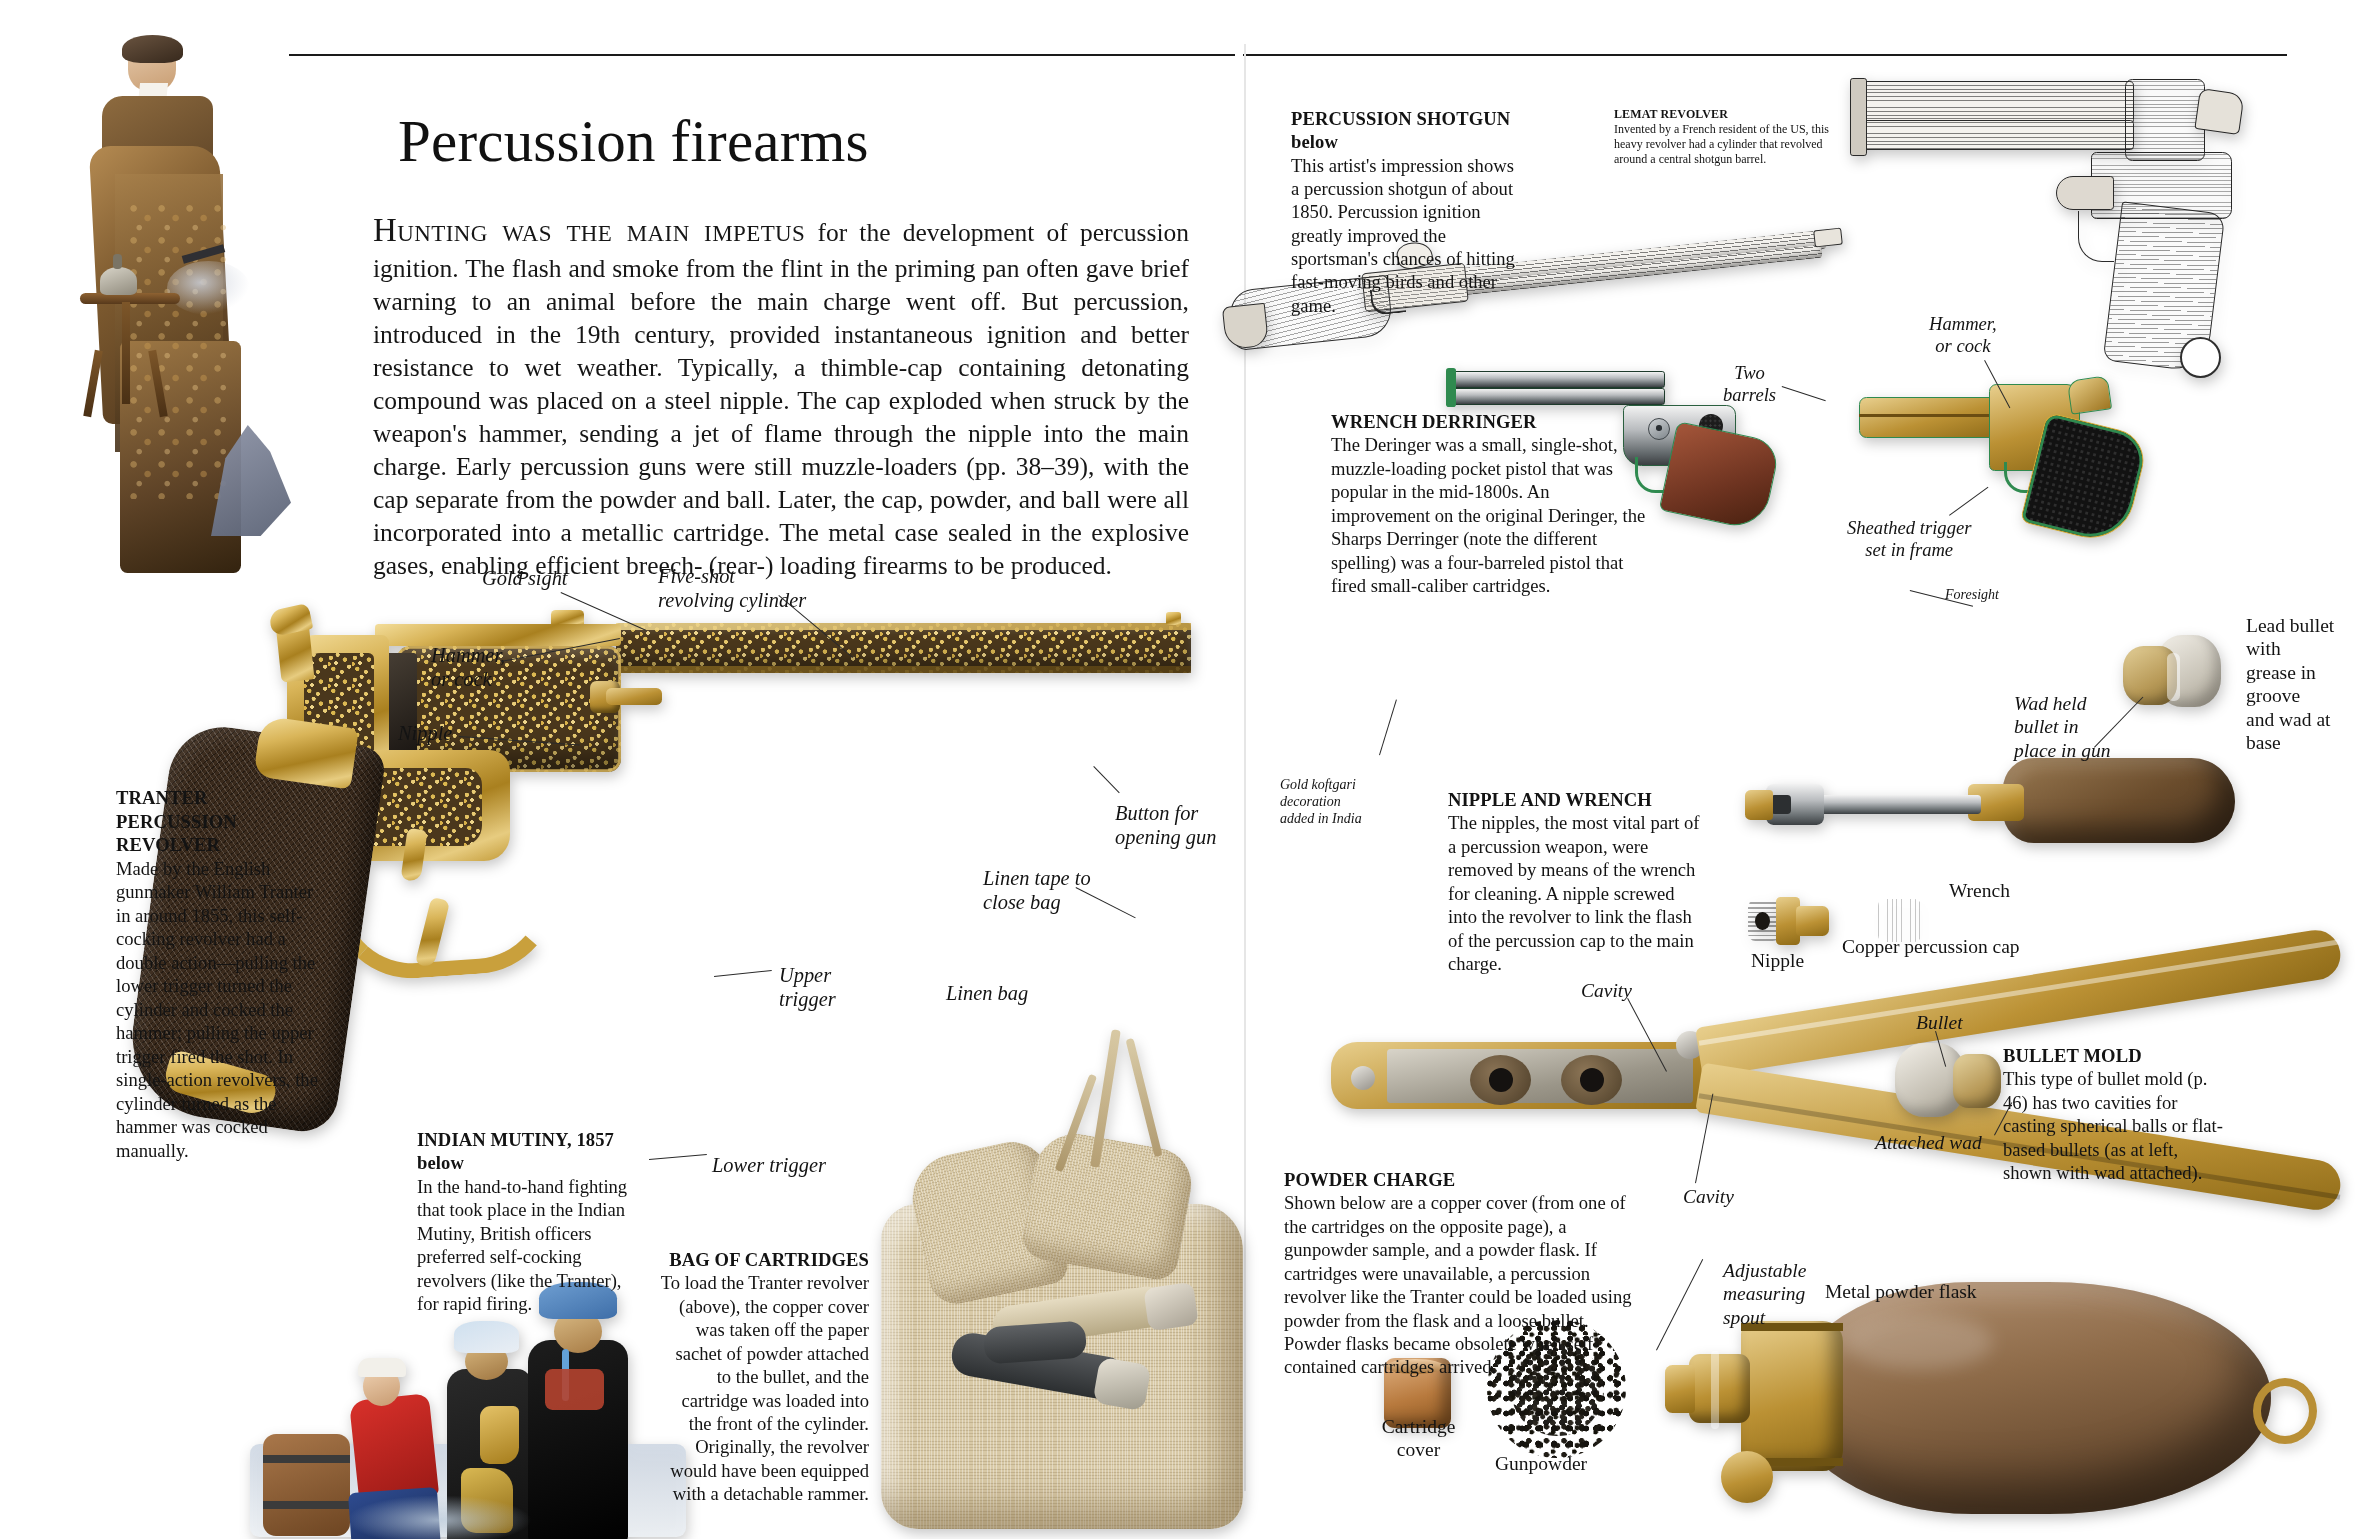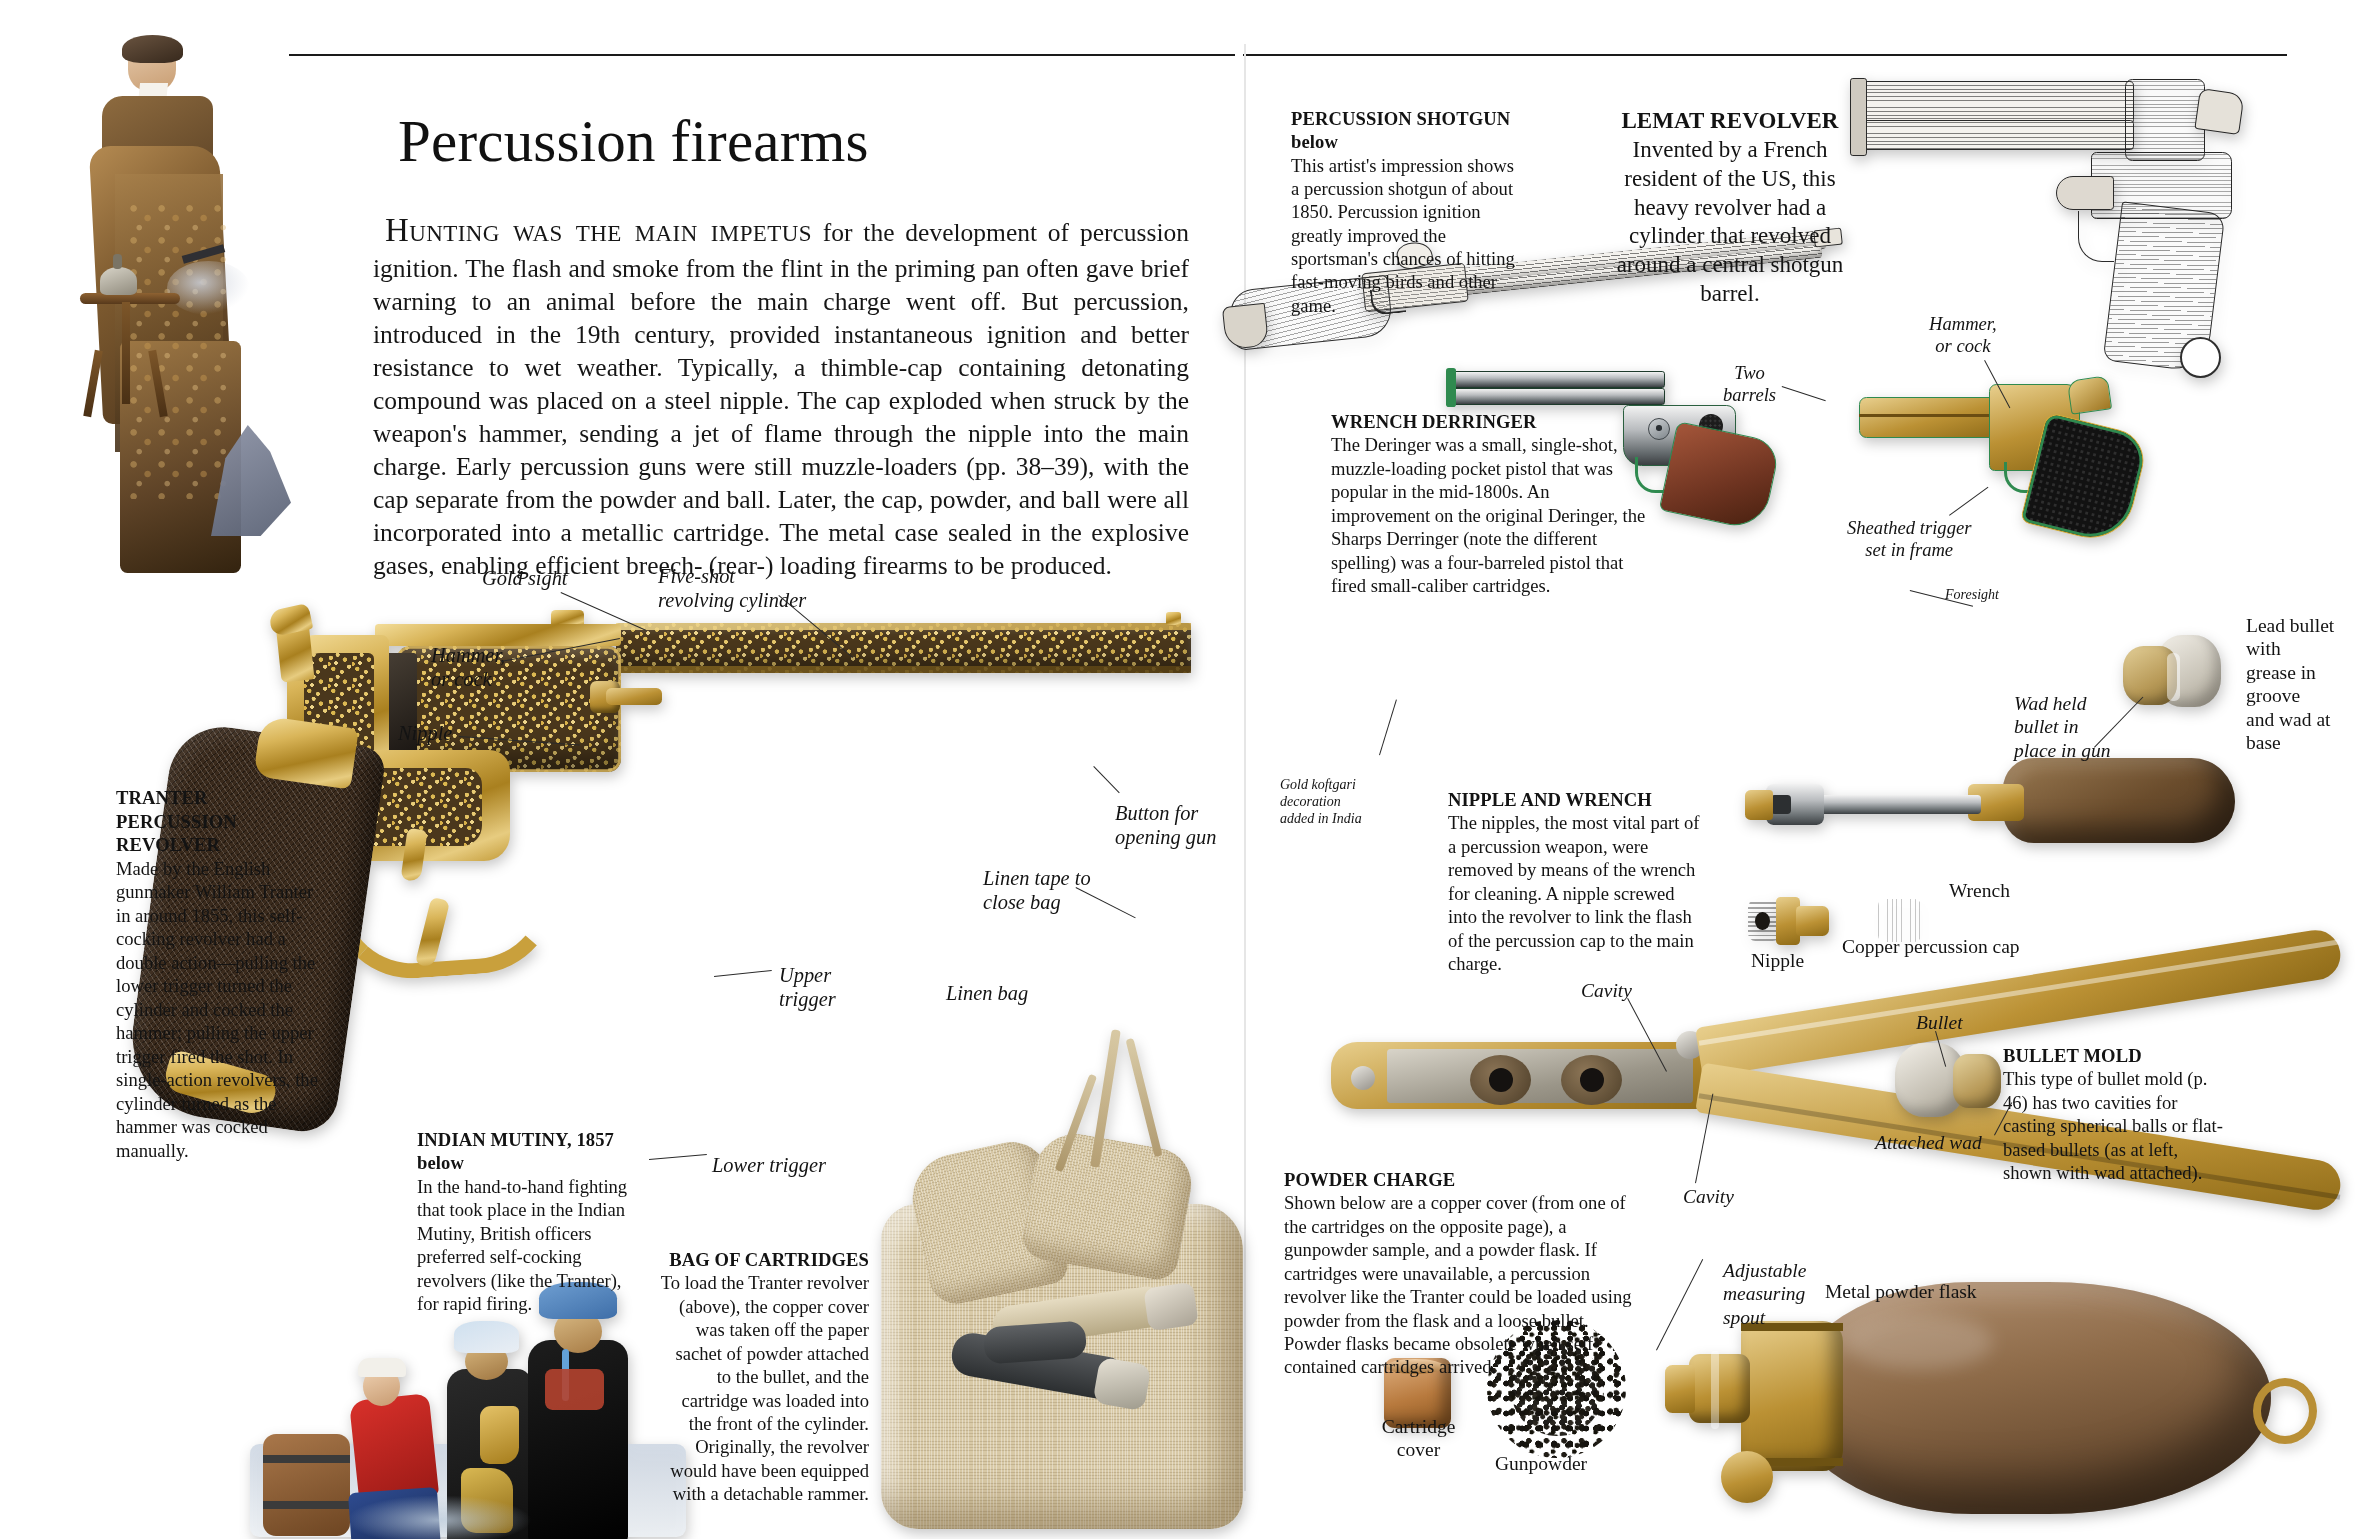--- a/index.html
+++ b/index.html
@@ -5,21 +5,21 @@
   html,body{margin:0;padding:0;background:#d8d4cc;}
   body{font-family:"Liberation Serif",serif;}
   #page{position:relative;width:2375px;height:1540px;background:#ffffff;overflow:hidden;}
   .spread{position:absolute;left:46px;top:35px;width:2289px;height:1466px;background:#fff;}
   .rule{position:absolute;background:#1a1a1a;}
   .gutter{position:absolute;left:1245px;top:48px;width:1.9px;height:1428px;background:#d9d9d9;}
 
   .title{position:absolute;left:352px;top:72px;font-size:59px;letter-spacing:0.2px;color:#111;font-family:"Liberation Serif",serif;font-weight:400;}
 
   .intro{position:absolute;left:327px;top:174px;width:816px;font-size:25.5px;line-height:1.295;color:#161616;text-align:justify;}
-  .intro .smallcaps{font-variant:small-caps;letter-spacing:0.4px;margin-left:12px;}
+  .intro .smallcaps{font-variant:small-caps;letter-spacing:0.4px;}
   .intro .dropcap{font-size:33px;}
 
   .cap{position:absolute;color:#131313;}
   .cap .hd{font-weight:bold;letter-spacing:0.1px;}
   .cap .bd{display:block;}
 
   .lbl{position:absolute;font-style:italic;color:#131313;line-height:1.2;}
   .lbl.up{font-style:normal;}
 
   .leader{position:absolute;background:#2a2a2a;transform-origin:0 0;height:1.2px;}
@@ -318,21 +318,21 @@
     <div class="intro">
       <span class="smallcaps dropcap">Hunting was the main impetus</span><span> for the development of percussion ignition. The flash and smoke from the flint in the priming pan often gave brief warning to an animal before the main charge went off. But percussion, introduced in the 19th century, provided instantaneous ignition and better resistance to wet weather. Typically, a thimble-cap containing detonating compound was placed on a steel nipple. The cap exploded when struck by the weapon's hammer, sending a jet of flame through the nipple into the main charge. Early percussion guns were still muzzle-loaders (pp. 38–39), with the cap separate from the powder and ball. Later, the cap, powder, and ball were all incorporated into a metallic cartridge. The metal case sealed in the explosive gases, enabling efficient breech- (rear-) loading firearms to be produced.</span>
     </div>
 
     <div class="cap" style="left:1245px;top:72px;width:232px;font-size:18.6px;line-height:1.255;">
       <span class="hd">PERCUSSION SHOTGUN</span>
       <span class="hd it">below</span>
       <span class="bd">This artist's impression shows a percussion shotgun of about 1850. Percussion ignition greatly improved the sportsman's chances of hitting fast-moving birds and other game.</span>
     </div>
 
-    <div class="cap" style="left:1568px;top:72px;width:232px;font-size:23px;line-height:1.255;text-align:center;">
+    <div class="cap" style="left:1568px;top:72px;width:232px;font-size:12px;line-height:1.255;">
       <span class="hd">LEMAT REVOLVER</span>
       <span class="bd">Invented by a French resident of the US, this heavy revolver had a cylinder that revolved around a central shotgun barrel.</span>
     </div>
 
     <div class="cap" style="left:1285px;top:375px;width:320px;font-size:18.6px;line-height:1.26;">
       <span class="hd">WRENCH DERRINGER</span>
       <span class="bd">The Deringer was a small, single-shot, muzzle-loading pocket pistol that was popular in the mid-1800s. An improvement on the original Deringer, the Sharps Derringer (note the different spelling) was a four-barreled pistol that fired small-caliber cartridges.</span>
     </div>
 
 

